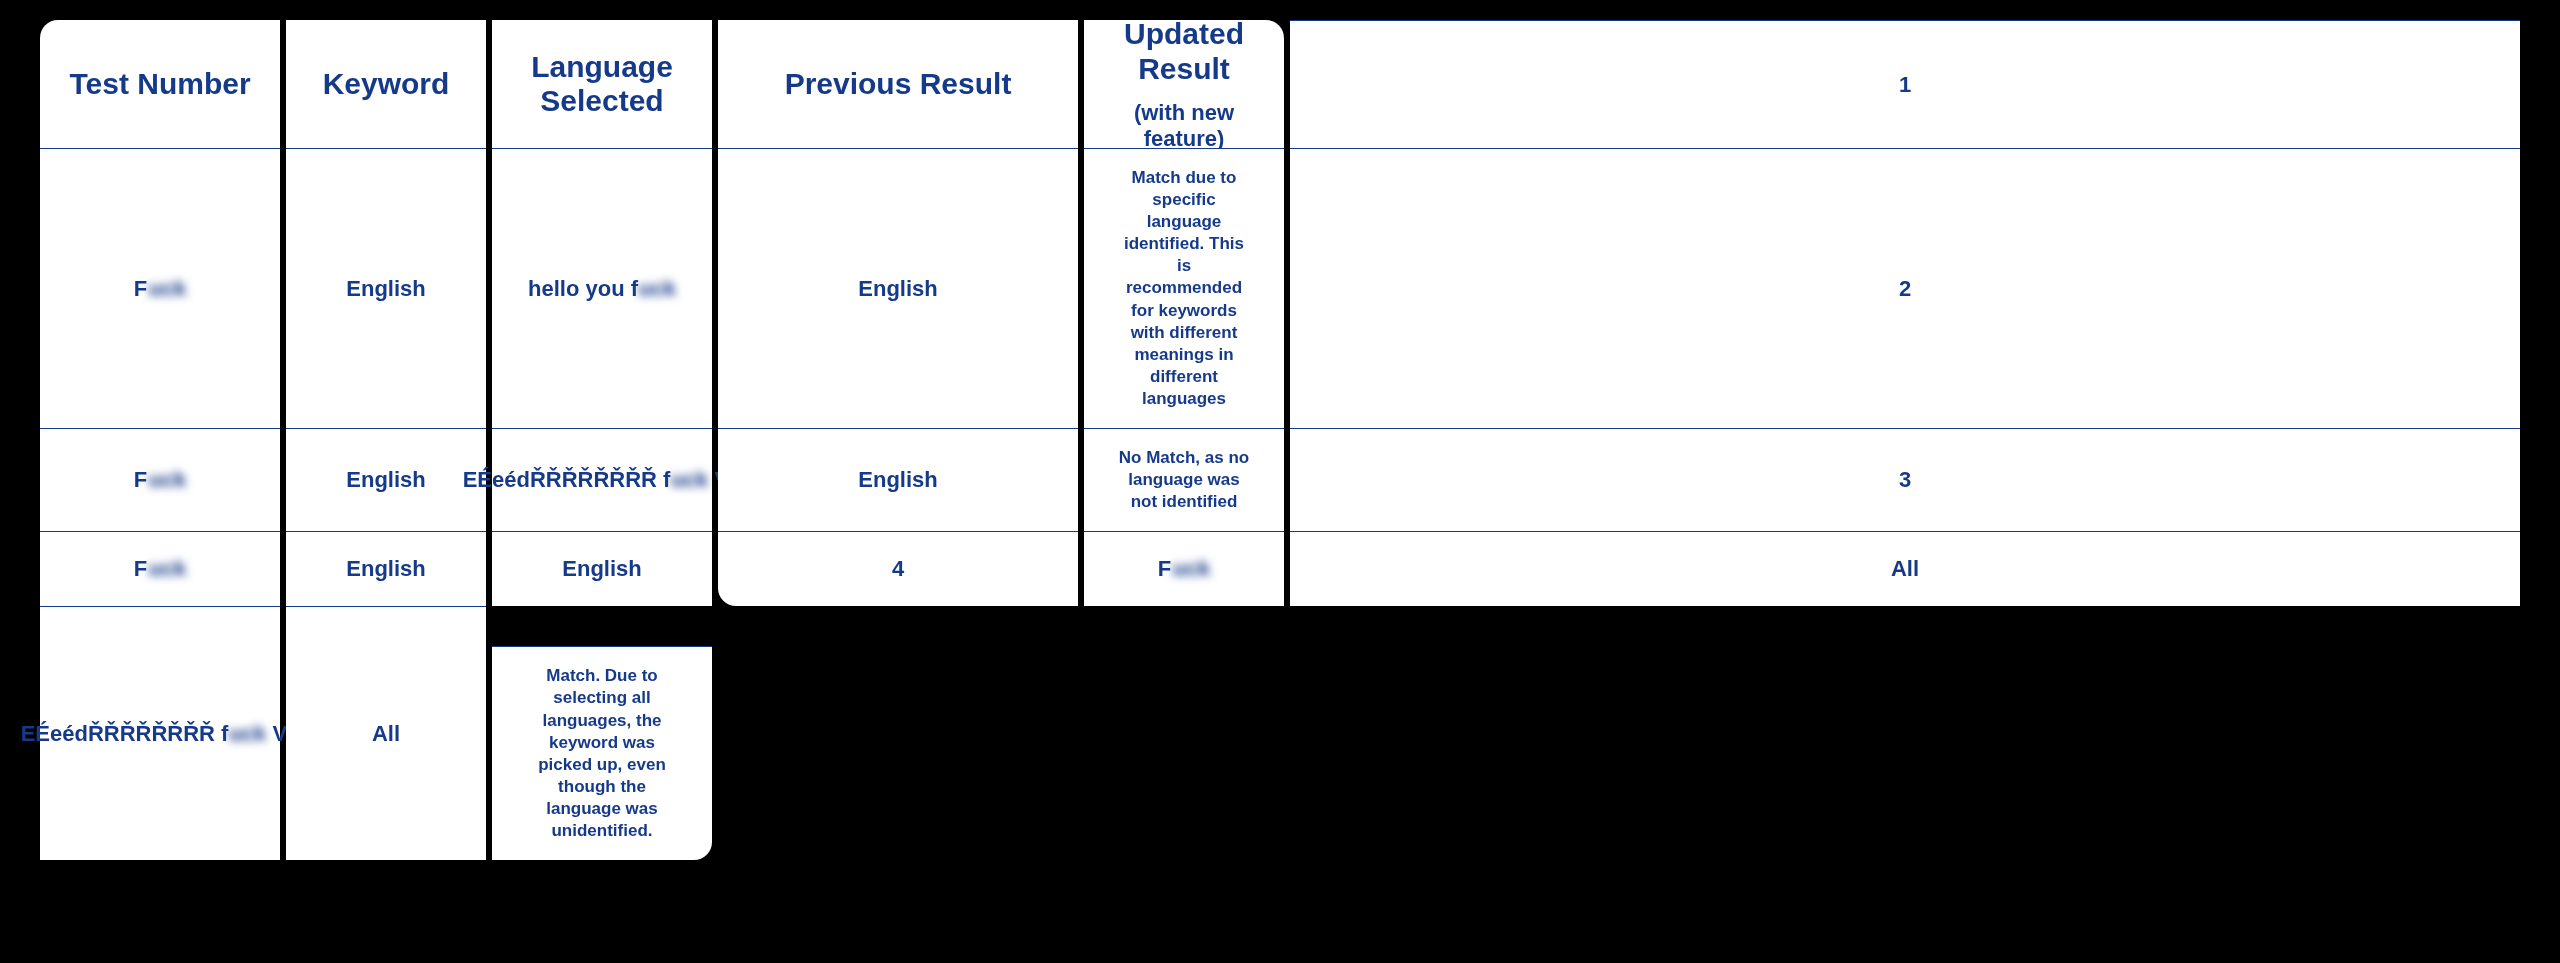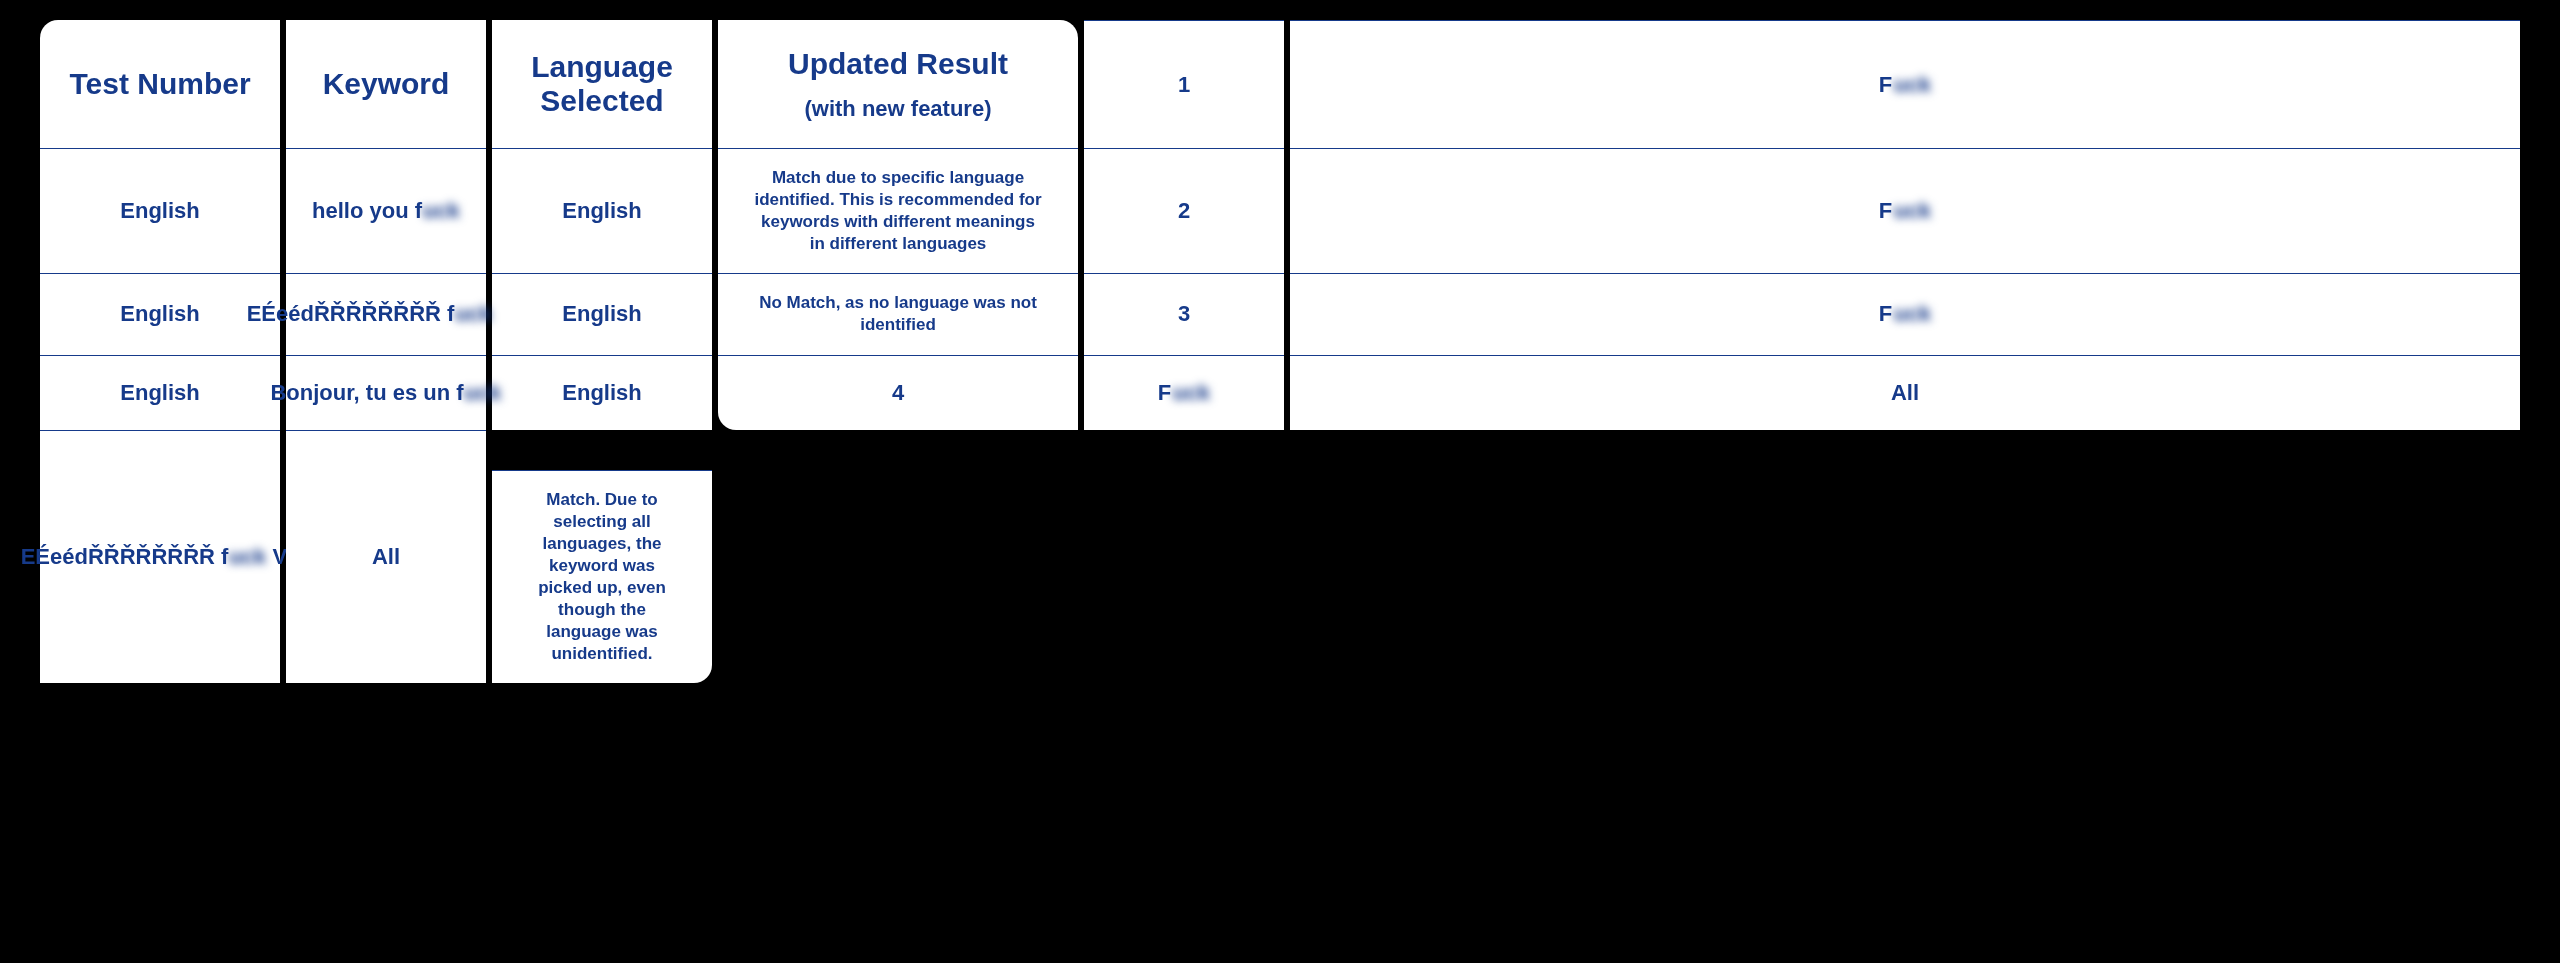--- a/index.html
+++ b/index.html
@@ -91,20 +91,23 @@
 
   <div class="cell head c1">
         <span>Test Number</span>
       </div>
   <div class="cell head c2">
         <span>Keyword</span>
       </div>
   <div class="cell head c3">
         <span>Language Selected</span>
       </div>
+  <div class="cell head c5">
+        <span>Previous Result</span>
+      </div>
   <div class="cell head c6">
     <span>
       <span>Updated Result</span>
       <span class="sub">(with new feature)</span>
     </span>
   </div>
 
   <div class="cell body row-sep c1">
         <span>1</span>
       </div>
@@ -154,23 +157,20 @@
       </div>
   <div class="cell body row-sep c2">
     <span class="kw">
           <span class="clear">F</span>
           <span class="blur">uck</span>
         </span>
   </div>
   <div class="cell body row-sep c3">
         <span>English</span>
       </div>
-  <div class="cell body row-sep c4">
-    <span class="det-wrap"><span>Bonjour, tu es un f</span><span class="blur">uck</span><span></span></span>
-  </div>
   <div class="cell body row-sep c5">
         <span>English</span>
       </div>
 
   <div class="cell body row-sep last c1">
         <span>4</span>
       </div>
   <div class="cell body row-sep last c2">
     <span class="kw">
           <span class="clear">F</span>

